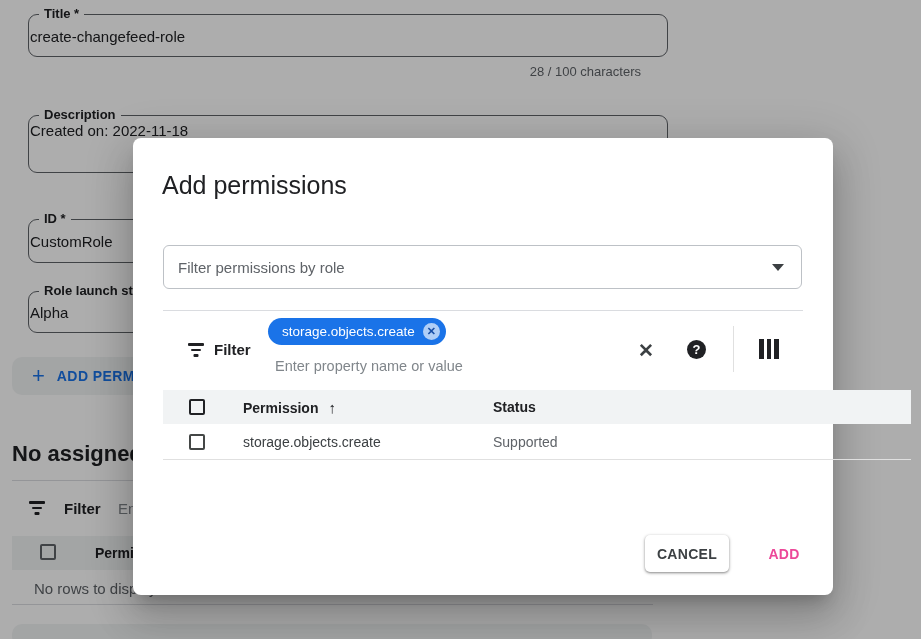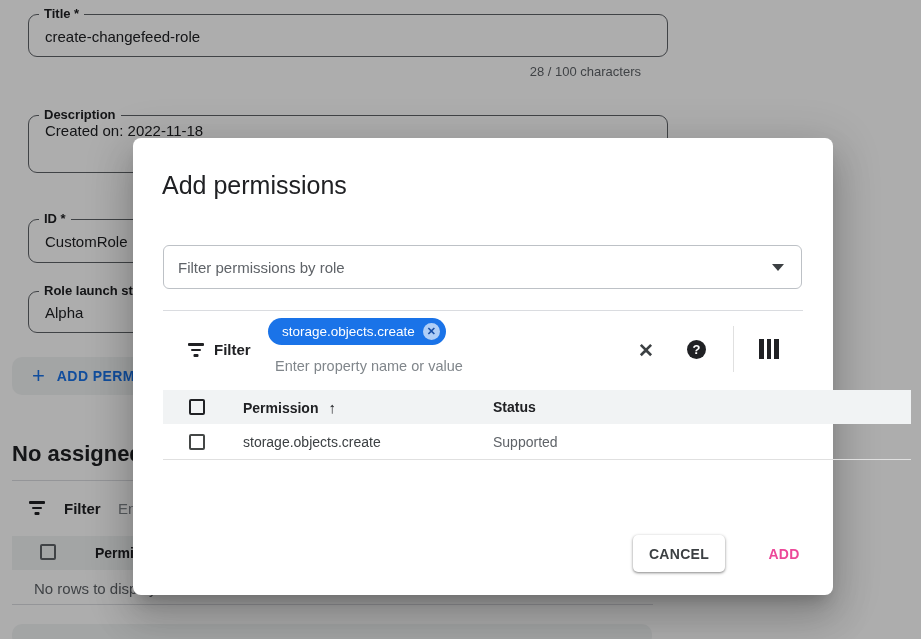--- a/index.html
+++ b/index.html
@@ -6,21 +6,21 @@
   html,body { width:921px; height:639px; overflow:hidden; background:#fff;
     font-family:"Liberation Sans", sans-serif; position:relative; }
   .abs { position:absolute; }
 
   
   .page { position:absolute; inset:0; background:#fff; }
 
   .field { position:absolute; border:1px solid #5f6368; border-radius:9px; background:#fff;margin-left:16px; }
   .field-label { position:absolute; top:-9px; left:10px; background:#fff; padding:0 5px;
     font-size:13px; font-weight:700; color:#202124; white-space:nowrap; }
-  .field-value { position:absolute; left:16px; top:50%; transform:translateY(-50%);
+  .field-value { position:absolute; left:1px; top:50%; transform:translateY(-50%);
     font-size:15px; color:#202124; white-space:nowrap; }
   .field.texty .field-value { top:6px; transform:none; }
 
   .counter { position:absolute; font-size:13px; color:#5f6368; text-align:right; }
 
   .tonal-btn { position:absolute; background:#f1f3f4; border:none; border-radius:10px;
     display:flex; align-items:center; gap:12px; padding:0 20px; cursor:pointer; }
   .plus { font-size:22px; color:#1a73e8; font-weight:400; line-height:1; }
   .tonal-btn .lbl { font-size:14px; font-weight:700; letter-spacing:.4px; color:#1a73e8; white-space:nowrap; }
 
@@ -72,21 +72,21 @@
   .columns-icon { display:flex; gap:3px; cursor:pointer; }
   .columns-icon i { width:4.5px; height:20px; background:#202124; display:block; }
   .v-rule { position:absolute; width:1px; background:#e0e0e0; }
 
   .m-row { position:absolute; left:30px; width:748px; }
   .m-cell-check { position:absolute; left:26px; top:50%; transform:translateY(-50%); }
   .m-cell-perm { position:absolute; left:80px; top:50%; transform:translateY(-50%); font-size:14px; white-space:nowrap; }
   .m-cell-status { position:absolute; left:282px; top:50%; transform:translateY(-50%); font-size:14px; white-space:nowrap;margin-left:48px; }
   .sort-arrow { font-weight:700; font-size:15px; color:#202124; margin-left:10px; }
 
-  .cancel-btn { position:absolute; left:500px; top:397px; width:92px; height:37px; background:#fff;
+  .cancel-btn { position:absolute; left:512px; top:397px; width:84px; height:37px; background:#fff;
     border:none; border-radius:5px; font-family:inherit; font-size:14px; font-weight:700; letter-spacing:.3px; color:#3c4043;
     box-shadow:0 1px 2px rgba(0,0,0,.3), 0 1px 3px 1px rgba(0,0,0,.15); cursor:pointer; }
   .add-btn { position:absolute; left:624px; top:397px; width:54px; height:37px; background:transparent;
     border:none; font-family:inherit; font-size:14px; font-weight:700; letter-spacing:.3px; color:#ec4899; }
 </style>
 </head>
 <body>
 
 <div class="page">
 

